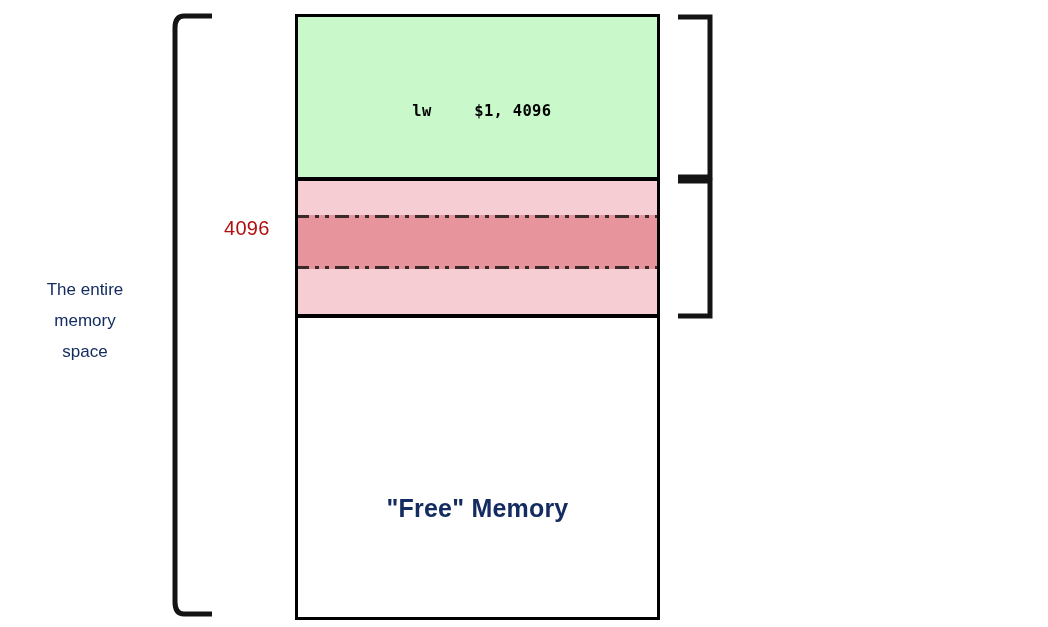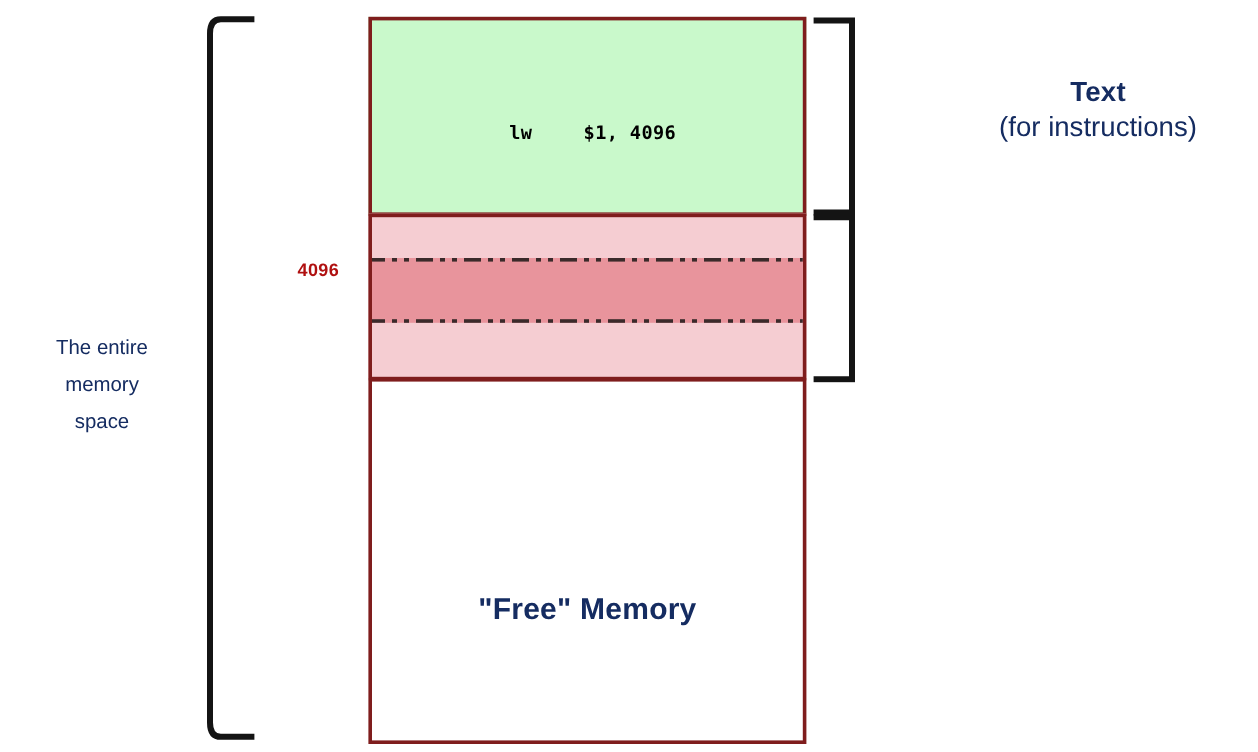--- a/index.html
+++ b/index.html
@@ -34,24 +34,24 @@
     position: absolute;
     left: 295px;
     top: 14px;
     width: 365px;
     height: 606px;
     box-sizing: border-box;
   }
 
   .seg {
     position: absolute;
-    left: 12px;
+    left: 0;
     width: 100%;
     box-sizing: border-box;
-    border: 3px solid #7f1d1d;
+    border: 3px solid #000000;
   }
 
   .seg-text {
     top: 0;
     height: 166px;
     background: #c9f9cb;
   }
   .seg-data {
     top: 164px;
     height: 139px;
@@ -127,24 +127,24 @@
     text-align: center;
     font-size: 25px;
     font-weight: bold;
     color: #152c61;
     letter-spacing: 0.2px;
   }
 
   
   .addr-label {
     position: absolute;
-    left: 248px;
+    left: 224px;
     top: 217px;
-    font-size: 15px;
-    font-weight: bold;
+    font-size: 20px;
+    font-weight: normal;
     color: #b01010;
     letter-spacing: 0.3px;
   }
 
   
   .entire-label {
     position: absolute;
     left: 0px;
     top: 274px;
     width: 170px;
@@ -241,19 +241,15 @@
       <path d="M 2 3 L 32 3 L 32 163 L 2 163" fill="none" stroke="#141414" stroke-width="5" stroke-linecap="square" stroke-linejoin="miter"></path>
     </svg>
   </div>
 
   <div class="right-bracket rb-data">
     <svg width="36" height="141" viewBox="0 0 36 141" aria-hidden="true">
       <path d="M 2 3 L 32 3 L 32 138 L 2 138" fill="none" stroke="#141414" stroke-width="5" stroke-linecap="square" stroke-linejoin="miter"></path>
     </svg>
   </div>
 
-  <div class="side-label sl-text">
-    <span class="title">Text</span>
-    <span class="sub">(for instructions)</span>
-  </div>
 
 
 </div>
 
 </body></html>

